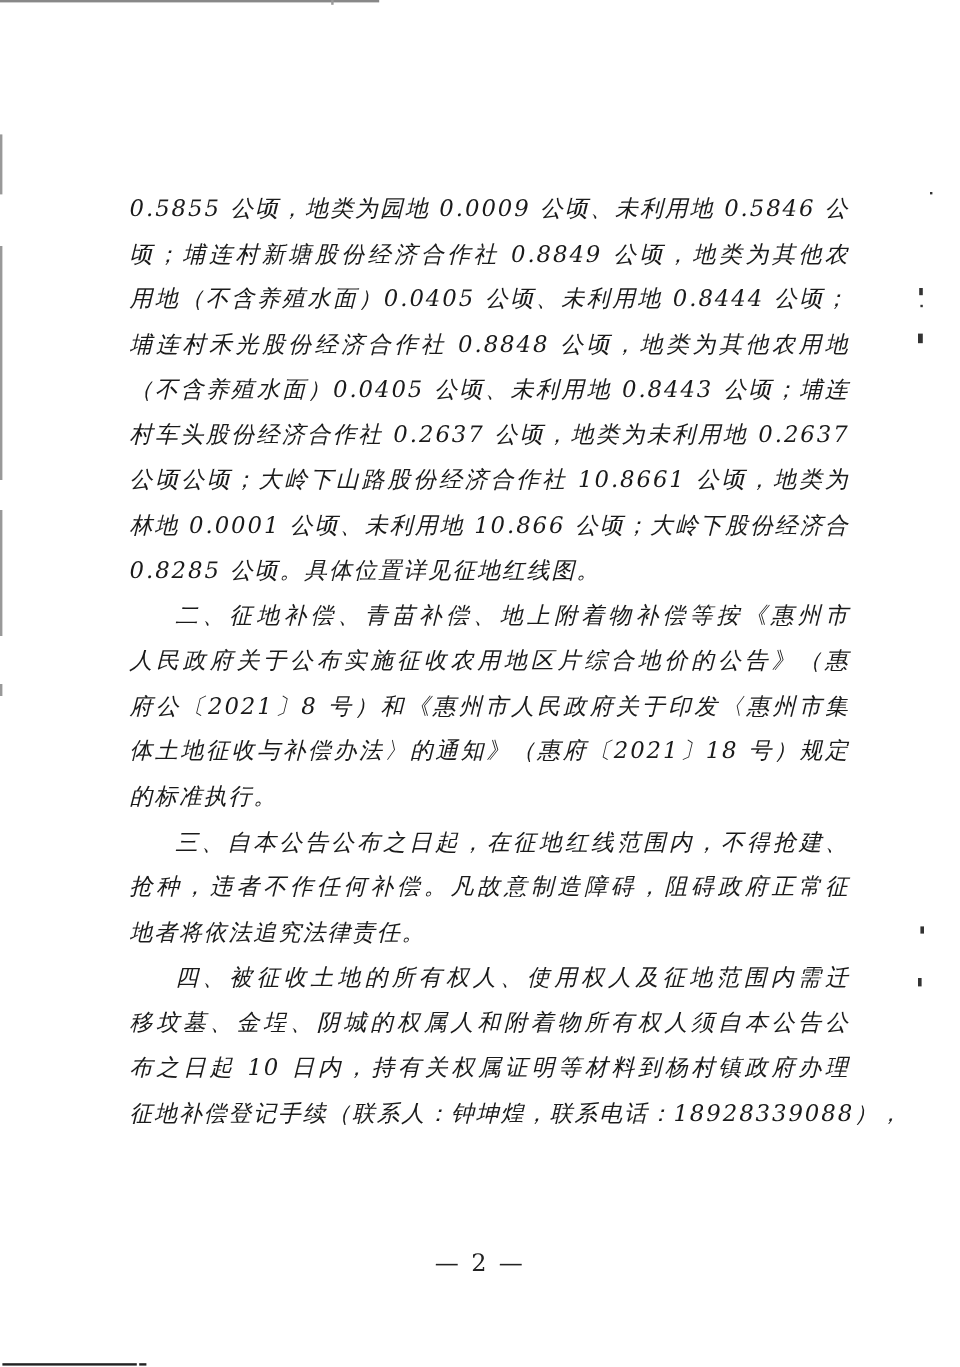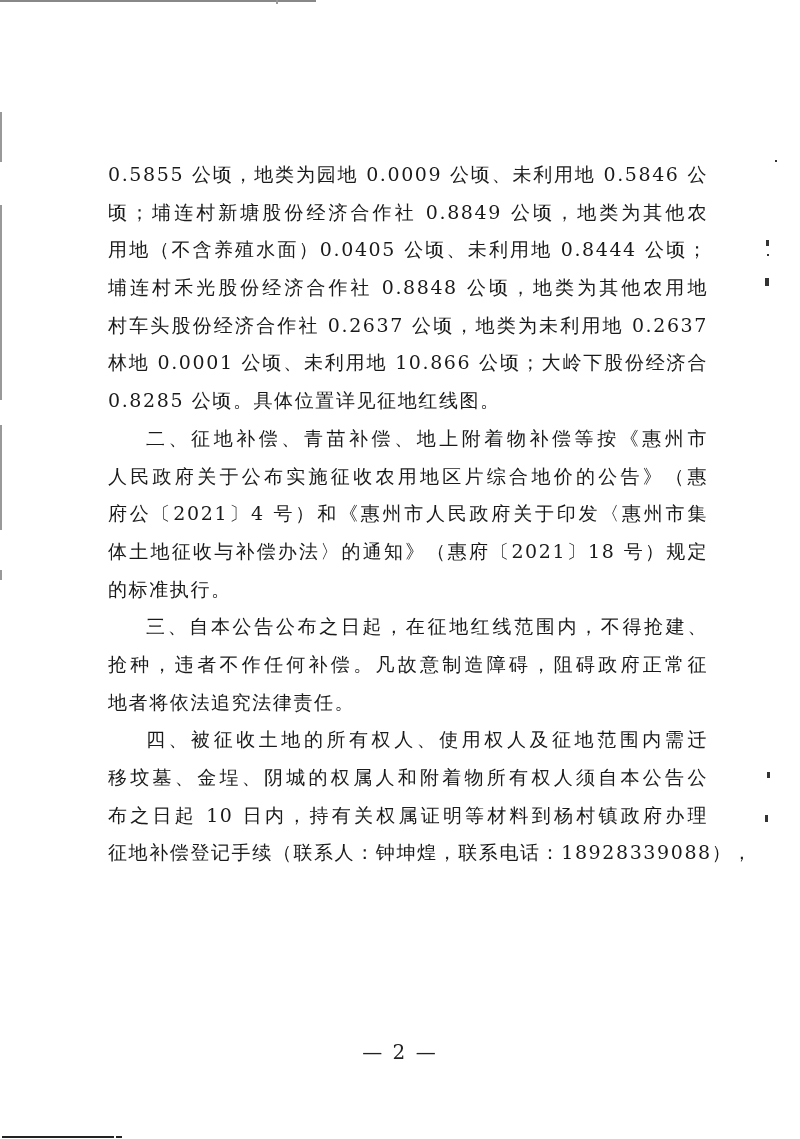--- a/index.html
+++ b/index.html
@@ -47,20 +47,21 @@
     }
     .speck {
       position: absolute;
       background: #333;
     }
     .content {
       position: absolute;
       left: 108px;
       top: 156px;
       width: 600px;
+      font-style: italic;
     }
     .line {
       display: block;
       height: 37.7px;
       line-height: 37.7px;
       font-size: 19px;
       letter-spacing: 1.6px;
       white-space: nowrap;
       text-align: justify;
       text-align-last: justify;
@@ -101,29 +102,31 @@
 <div class="speck" style="left:767px;top:772px;width:3px;height:6px;"></div>
 <div class="speck" style="left:765px;top:815px;width:3px;height:7px;"></div>
 
 <div class="content">
 
   <div>
     <span class="line">0.5855 公顷，地类为园地 0.0009 公顷、未利用地 0.5846 公</span>
     <span class="line">顷；埔连村新塘股份经济合作社 0.8849 公顷，地类为其他农</span>
     <span class="line">用地（不含养殖水面）0.0405 公顷、未利用地 0.8444 公顷；</span>
     <span class="line">埔连村禾光股份经济合作社 0.8848 公顷，地类为其他农用地</span>
+    <span class="line">（不含养殖水面）0.0405 公顷、未利用地 0.8443 公顷；埔连</span>
     <span class="line">村车头股份经济合作社 0.2637 公顷，地类为未利用地 0.2637</span>
+    <span class="line">公顷公顷；大岭下山路股份经济合作社 10.8661 公顷，地类为</span>
     <span class="line">林地 0.0001 公顷、未利用地 10.866 公顷；大岭下股份经济合</span>
     <span class="line last">0.8285 公顷。具体位置详见征地红线图。</span>
   </div>
 
   <div>
     <span class="line para-indent">二、征地补偿、青苗补偿、地上附着物补偿等按《惠州市</span>
     <span class="line">人民政府关于公布实施征收农用地区片综合地价的公告》（惠</span>
-    <span class="line">府公〔2021〕4 号）和《惠州市人民政府关于印发〈惠州市集</span>
+    <span class="line">府公〔2021〕8 号）和《惠州市人民政府关于印发〈惠州市集</span>
     <span class="line">体土地征收与补偿办法〉的通知》（惠府〔2021〕18 号）规定</span>
     <span class="line last">的标准执行。</span>
   </div>
 
   <div>
     <span class="line para-indent">三、自本公告公布之日起，在征地红线范围内，不得抢建、</span>
     <span class="line">抢种，违者不作任何补偿。凡故意制造障碍，阻碍政府正常征</span>
     <span class="line last">地者将依法追究法律责任。</span>
   </div>
 

